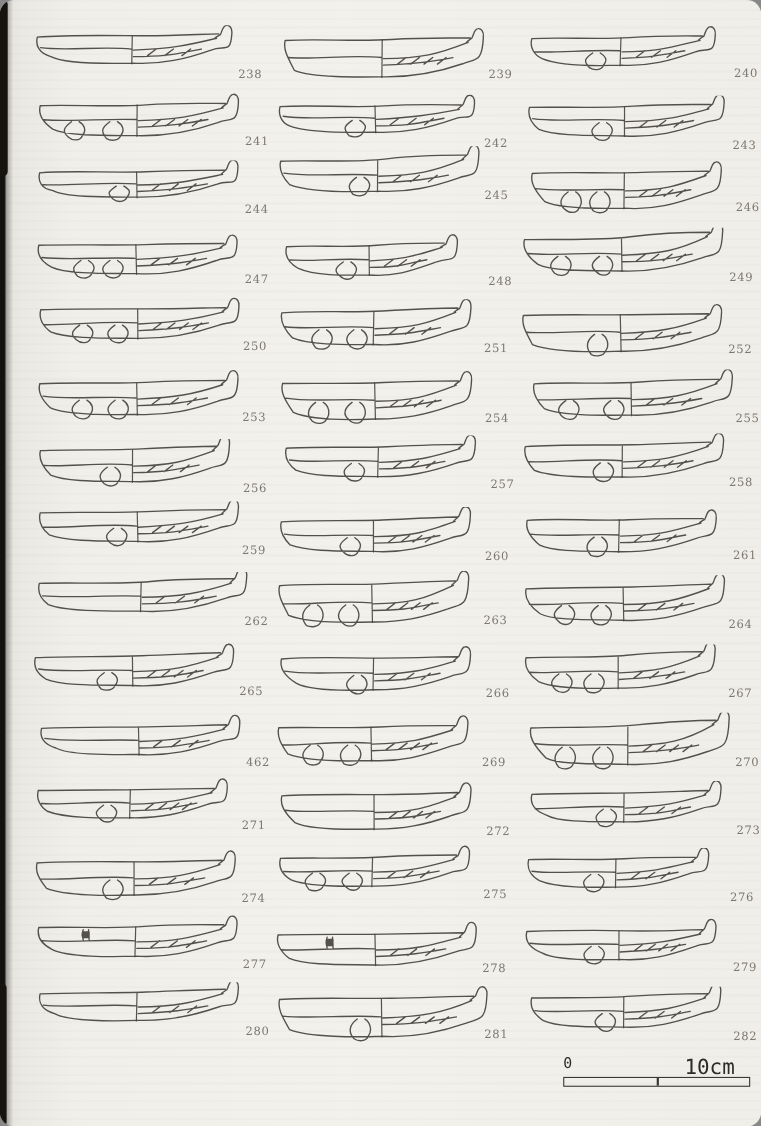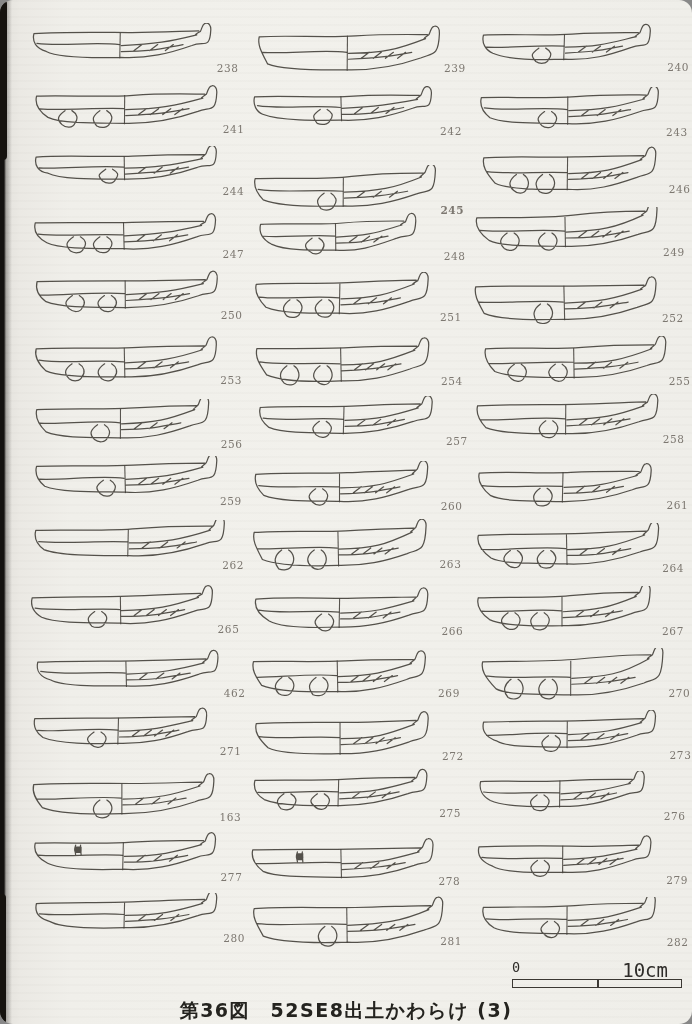--- a/index.html
+++ b/index.html
@@ -86,21 +86,21 @@
         </svg>
         <span class="no">243</span>
       </div>
       <div class="cell" style="left: 32.5px; top: 146px;">
         <svg viewBox="0 0 200 62" width="198" height="62">
           <path d="M 3.1 10.9 C 33.3 8.6, 70.3 11.2, 100.5 9.9 S 161.1 8.4, 173.1 8.4 M 3.1 10.9 C 1.1 18.9, 5.1 25.9, 15.2 27.2 C 29.1 34.2, 70.1 33, 92.1 33.2 M 92.1 33.2 C 120.7 33.6, 143.1 29.2, 166.1 21.2 C 178.1 16.2, 184.1 26.1, 185.1 6.7 C 185.6 1.7, 183.1 -1.3, 180.1 -0.8 C 176.6 -0.3, 176.6 3.7, 174.6 7.7 C 172.1 10.4, 167.1 13.4, 171.1 12.4 C 143.1 18.1, 128.1 21.7, 93.1 22.1 M 93.1 28.1 C 126.1 26.2, 135.1 25.1, 157.1 21.1 M 6.1 21.8 C 29.9 23.1, 64.1 19, 91.6 21.1 M 106.1 27.1 l 8 -6 M 122.4 27.1 l 8 -6 M 138.7 27.1 l 8 -6  M 73.4 23.1 C 66.4 28.1, 64.4 29.2, 70.4 35 C 74.4 38.2, 81.4 38.2, 83.4 33.2 C 87.4 28.2, 85.4 26.1, 80.4 23.1  " fill="none" stroke="#46433d" stroke-width="1.25" stroke-linecap="round" stroke-linejoin="round" opacity=".92"></path>
           <path d="M 92.1 9.9 L 92.5 34.2" fill="none" stroke="#46433d" stroke-width="1.1" opacity=".9"></path>
         </svg>
         <span class="no">244</span>
       </div>
-      <div class="cell" style="left: 250.4px; top: 165px; font-weight: bold;">
+      <div class="cell" style="left: 250.4px; top: 133px;">
         <svg viewBox="0 0 200 62" width="198" height="62">
           <path d="M 5.2 13.4 C 35.5 12.3, 72.4 14.9, 102.7 11.2 S 163.2 7.8, 175.2 7.8 M 5.2 13.4 C 3.2 21.4, 7.2 28.4, 13.4 34.9 C 31.2 41.9, 72.3 41.7, 94.3 40.9 M 94.3 40.9 C 122.8 42.4, 145.2 36.9, 168.2 28.9 C 180.2 23.9, 186.2 31.2, 187.2 6.3 C 187.7 1.3, 185.2 -1.7, 182.2 -1.2 C 178.7 -0.7, 178.7 3.3, 176.7 7.3 C 174.2 9.8, 169.2 12.8, 173.2 11.8 C 145.2 23.2, 130.3 26.2, 95.3 27.2 M 95.3 33.2 C 128.3 31.8, 137.2 30.2, 159.2 26.2 M 8.2 24.3 C 32.1 28.2, 66.3 24, 93.8 26.2 M 108.3 32.2 l 8 -6 M 124.6 32.2 l 8 -6 M 140.9 32.2 l 8 -6  M 74.8 28.2 C 67.8 33.2, 65.8 36.9, 71.8 43.9 C 75.8 45.9, 82.8 45.9, 84.8 40.9 C 88.8 35.9, 86.8 31.2, 81.8 28.2  " fill="none" stroke="#46433d" stroke-width="1.25" stroke-linecap="round" stroke-linejoin="round" opacity=".92"></path>
           <path d="M 94.3 12.4 L 94.1 41.9" fill="none" stroke="#46433d" stroke-width="1.1" opacity=".9"></path>
         </svg>
         <span class="no">245</span>
       </div>
       <div class="cell" style="left: 478.8px; top: 144px;">
         <svg viewBox="0 0 200 62" width="198" height="62">
           <path d="M 4.9 13.6 C 33.7 11.8, 68.8 13.5, 97.5 12.8 S 154.5 11.4, 166.5 11.4 M 4.9 13.6 C 2.9 21.6, 6.9 28.6, 16.4 39.4 C 30.9 46.4, 67.5 45.9, 89.5 45.4 M 89.5 45.4 C 116.7 47.3, 136.5 41.4, 159.5 33.4 C 171.5 28.4, 177.5 33.5, 178.5 10.5 C 179 5.5, 176.5 2.5, 173.5 3 C 170 3.5, 170 7.5, 168 11.5 C 165.5 13.4, 160.5 16.4, 164.5 15.4 C 136.5 25.5, 125.5 28.9, 90.5 29.5 M 90.5 35.5 C 123.5 34.5, 128.5 32.5, 150.5 28.5 M 7.9 27.5 C 30.5 30.5, 61.5 27.3, 89 28.5 M 103.5 34.5 l 8 -6 M 114.8 34.5 l 8 -6 M 126 34.5 l 8 -6 M 137.3 34.5 l 8 -6  M 64.2 30.5 C 57.2 35.5, 55.2 41.4, 61.2 48 C 65.2 50.4, 72.2 50.4, 74.2 45.4 C 78.2 40.4, 76.2 33.5, 71.2 30.5 M 37.8 30.5 C 30.8 35.5, 28.8 41.4, 34.8 46.4 C 38.8 50.4, 45.8 50.4, 47.8 45.4 C 51.8 40.4, 49.8 33.5, 44.8 30.5  " fill="none" stroke="#46433d" stroke-width="1.25" stroke-linecap="round" stroke-linejoin="round" opacity=".92"></path>
           <path d="M 89.5 12.6 L 89.1 46.4" fill="none" stroke="#46433d" stroke-width="1.1" opacity=".9"></path>
@@ -294,21 +294,21 @@
           <path d="M 3.6 12 C 32.3 10.8, 67.4 11.1, 96.1 10.6 S 153.2 8.4, 165.2 8.4 M 3.6 12 C 1.6 20, 5.6 27, 17.4 31.2 C 29.6 38.2, 66.2 36.8, 88.2 37.2 M 88.2 37.2 C 115.3 37.7, 135.2 33.2, 158.2 25.2 C 170.2 20.2, 176.2 28.6, 177.2 7.1 C 177.7 2.1, 175.2 -0.9, 172.2 -0.4 C 168.7 0.1, 168.7 4.1, 166.7 8.1 C 164.2 10.4, 159.2 13.4, 163.2 12.4 C 135.2 20.6, 124.2 22.8, 89.2 24.6 M 89.2 30.6 C 122.2 30.3, 127.2 27.6, 149.2 23.6 M 6.6 25.2 C 29.1 25.6, 60.2 21.5, 87.7 23.6 M 102.2 29.6 l 8 -6 M 117.2 29.6 l 8 -6 M 132.2 29.6 l 8 -6  M 69.1 25.6 C 62.1 30.6, 60.1 33.2, 66.1 40.4 C 70.1 42.2, 77.1 42.2, 79.1 37.2 C 83.1 32.2, 81.1 28.6, 76.1 25.6  " fill="none" stroke="#46433d" stroke-width="1.25" stroke-linecap="round" stroke-linejoin="round" opacity=".92"></path>
           <path d="M 88.2 11 L 87.9 38.2" fill="none" stroke="#46433d" stroke-width="1.1" opacity=".9"></path>
         </svg>
         <span class="no">273</span>
       </div>
       <div class="cell" style="left: 29.5px; top: 772.1px;">
         <svg viewBox="0 0 200 62" width="198" height="62">
           <path d="M 3.7 12.4 C 34 10.4, 70.9 11.3, 101.2 11.3 S 161.7 9.8, 173.7 9.8 M 3.7 12.4 C 1.7 20.4, 5.7 27.4, 12.5 35.7 C 29.7 42.7, 70.8 42.6, 92.8 41.7 M 92.8 41.7 C 121.3 42, 143.7 37.7, 166.7 29.7 C 178.7 24.7, 184.7 31, 185.7 8.9 C 186.2 3.9, 183.7 0.9, 180.7 1.4 C 177.2 1.9, 177.2 5.9, 175.2 9.9 C 172.7 11.8, 167.7 14.8, 171.7 13.8 C 143.7 23, 128.8 26.5, 93.8 27 M 93.8 33 C 126.8 32.5, 135.7 30, 157.7 26 M 6.7 27.1 C 30.6 28, 64.8 23.8, 92.3 26 M 106.8 32 l 8 -6 M 123.1 32 l 8 -6 M 139.4 32 l 8 -6  M 70.6 28 C 63.6 33, 61.6 37.7, 67.6 44.7 C 71.6 46.7, 78.6 46.7, 80.6 41.7 C 84.6 36.7, 82.6 31, 77.6 28  " fill="none" stroke="#46433d" stroke-width="1.25" stroke-linecap="round" stroke-linejoin="round" opacity=".92"></path>
           <path d="M 92.8 11.4 L 92.8 42.7" fill="none" stroke="#46433d" stroke-width="1.1" opacity=".9"></path>
         </svg>
-        <span class="no">163</span>
+        <span class="no">274</span>
       </div>
       <div class="cell" style="left: 249.3px; top: 768.3px;">
         <svg viewBox="0 0 200 62" width="198" height="62">
           <path d="M 6 12.1 C 34.8 11.4, 69.9 12.6, 98.6 10.9 S 155.6 9.1, 167.6 9.1 M 6 12.1 C 4 20.1, 8 27.1, 15.4 31.6 C 32 38.6, 68.6 37.9, 90.6 37.6 M 90.6 37.6 C 117.7 37.8, 137.6 33.6, 160.6 25.6 C 172.6 20.6, 178.6 28.8, 179.6 8.6 C 180.1 3.6, 177.6 0.6, 174.6 1.1 C 171.1 1.6, 171.1 5.6, 169.1 9.6 C 166.6 11.1, 161.6 14.1, 165.6 13.1 C 137.6 20.8, 126.6 24.2, 91.6 24.8 M 91.6 30.8 C 124.6 29.7, 129.6 27.8, 151.6 23.8 M 9 24.2 C 31.6 25.8, 62.6 22.1, 90.1 23.8 M 104.6 29.8 l 8 -6 M 119.6 29.8 l 8 -6 M 134.6 29.8 l 8 -6  M 69.1 25.8 C 62.1 30.8, 60.1 33.6, 66.1 38.3 C 70.1 42.6, 77.1 42.6, 79.1 37.6 C 83.1 32.6, 81.1 28.8, 76.1 25.8 M 35.3 25.8 C 28.3 30.8, 26.3 33.6, 32.3 40.8 C 36.3 42.6, 43.3 42.6, 45.3 37.6 C 49.3 32.6, 47.3 28.8, 42.3 25.8  " fill="none" stroke="#46433d" stroke-width="1.25" stroke-linecap="round" stroke-linejoin="round" opacity=".92"></path>
           <path d="M 90.6 11.1 L 89.9 38.6" fill="none" stroke="#46433d" stroke-width="1.1" opacity=".9"></path>
         </svg>
         <span class="no">275</span>
       </div>
       <div class="cell" style="left: 473.7px; top: 770.8px;">
         <svg viewBox="0 0 200 62" width="198" height="62">
@@ -362,14 +362,13 @@
     </div>
 
   <div class="scalebar">
     <span class="zero">0</span>
     <span class="max">10cm</span>
     <div class="bar">
       <div class="tick"></div>
     </div>
   </div>
 
-  <div class="caption">第36図　52SE8出土かわらけ (3)</div>
 </div>
 
 </body></html>

